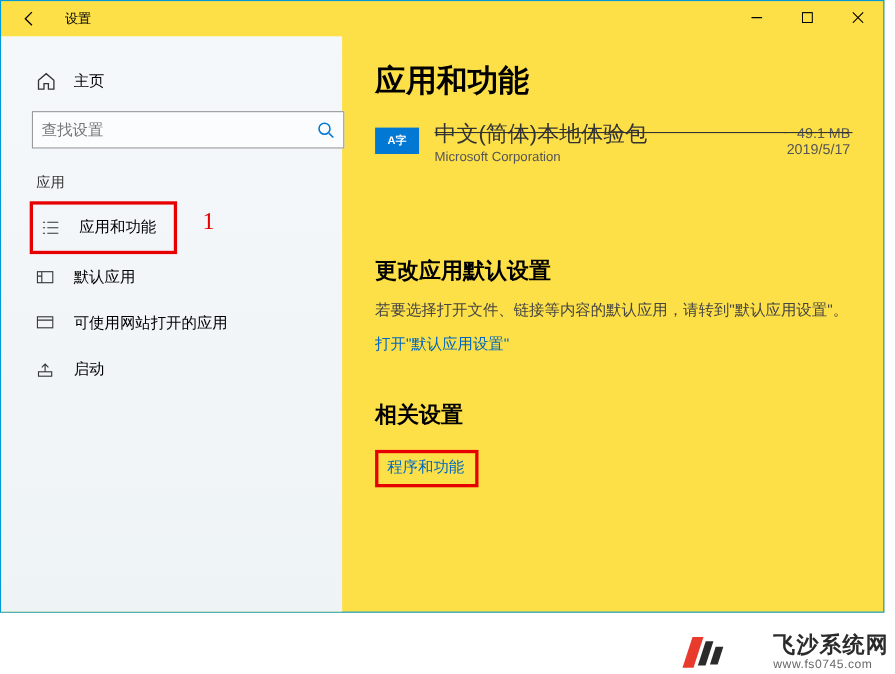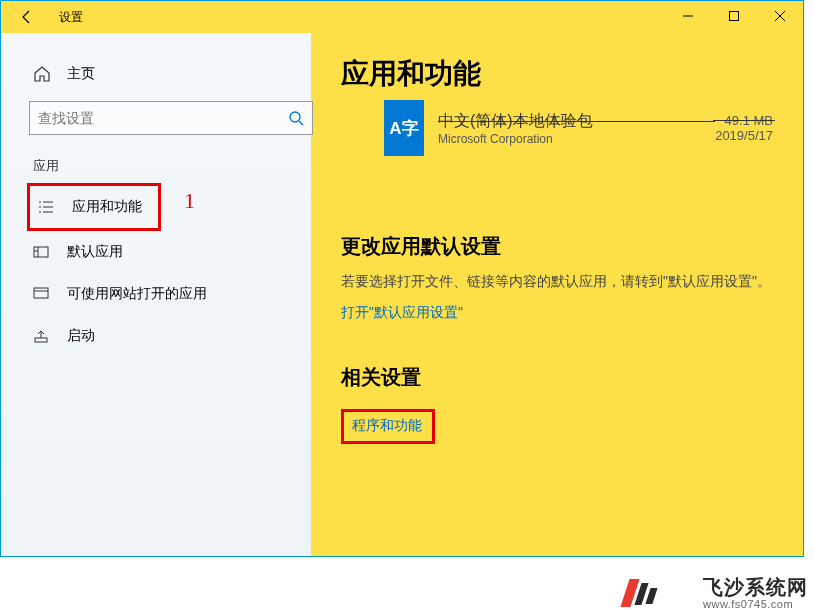--- a/index.html
+++ b/index.html
@@ -142,29 +142,28 @@
     }
     .app-row {
       height: 54px;
       display: flex;
       align-items: center;
       margin-top: 4px;
       position: relative;
     }
     .app-icon {
       width: 40px;
-      height: 56px;
+      height: 24px;
       background: #0078d4;
       color: #fff;
       display: flex;
       align-items: center;
       justify-content: center;
-      font-size: 17px;
+      font-size: 10px;
       font-weight: bold;
-      margin-left: 43px;
     }
     .app-info {
       margin-left: 14px;
       flex: 1;
     }
     .app-vendor {
       font-size: 12px;
       color: #555;
     }
     .app-meta {
@@ -312,21 +311,21 @@
         </div>
       </div>
     </div>
 
     <div class="main">
       <div class="page-title">应用和功能</div>
 
       <div class="app-row">
         <div class="app-icon">A字</div>
         <div class="app-info">
-          <div style="font-size:16px;color:#333;position:relative;">中文(简体)本地体验包<span style="position:absolute;left:0;right:0;top:48%;border-top:1px solid #333;"></span></div>
+          <div style="font-size:20px;color:#333;position:relative;">中文(简体)本地体验包<span style="position:absolute;left:0;right:0;top:48%;border-top:1px solid #333;"></span></div>
           <div class="app-vendor">Microsoft Corporation</div>
         </div>
         <div class="app-meta">
           <div style="position:relative;">49.1 MB<span style="position:absolute;left:-2px;right:-2px;top:48%;border-top:1px solid #333;"></span></div>
           <div>2019/5/17</div>
         </div>
       </div>
 
       <div class="section" style="margin-top:78px;">
         <h2>更改应用默认设置</h2>

